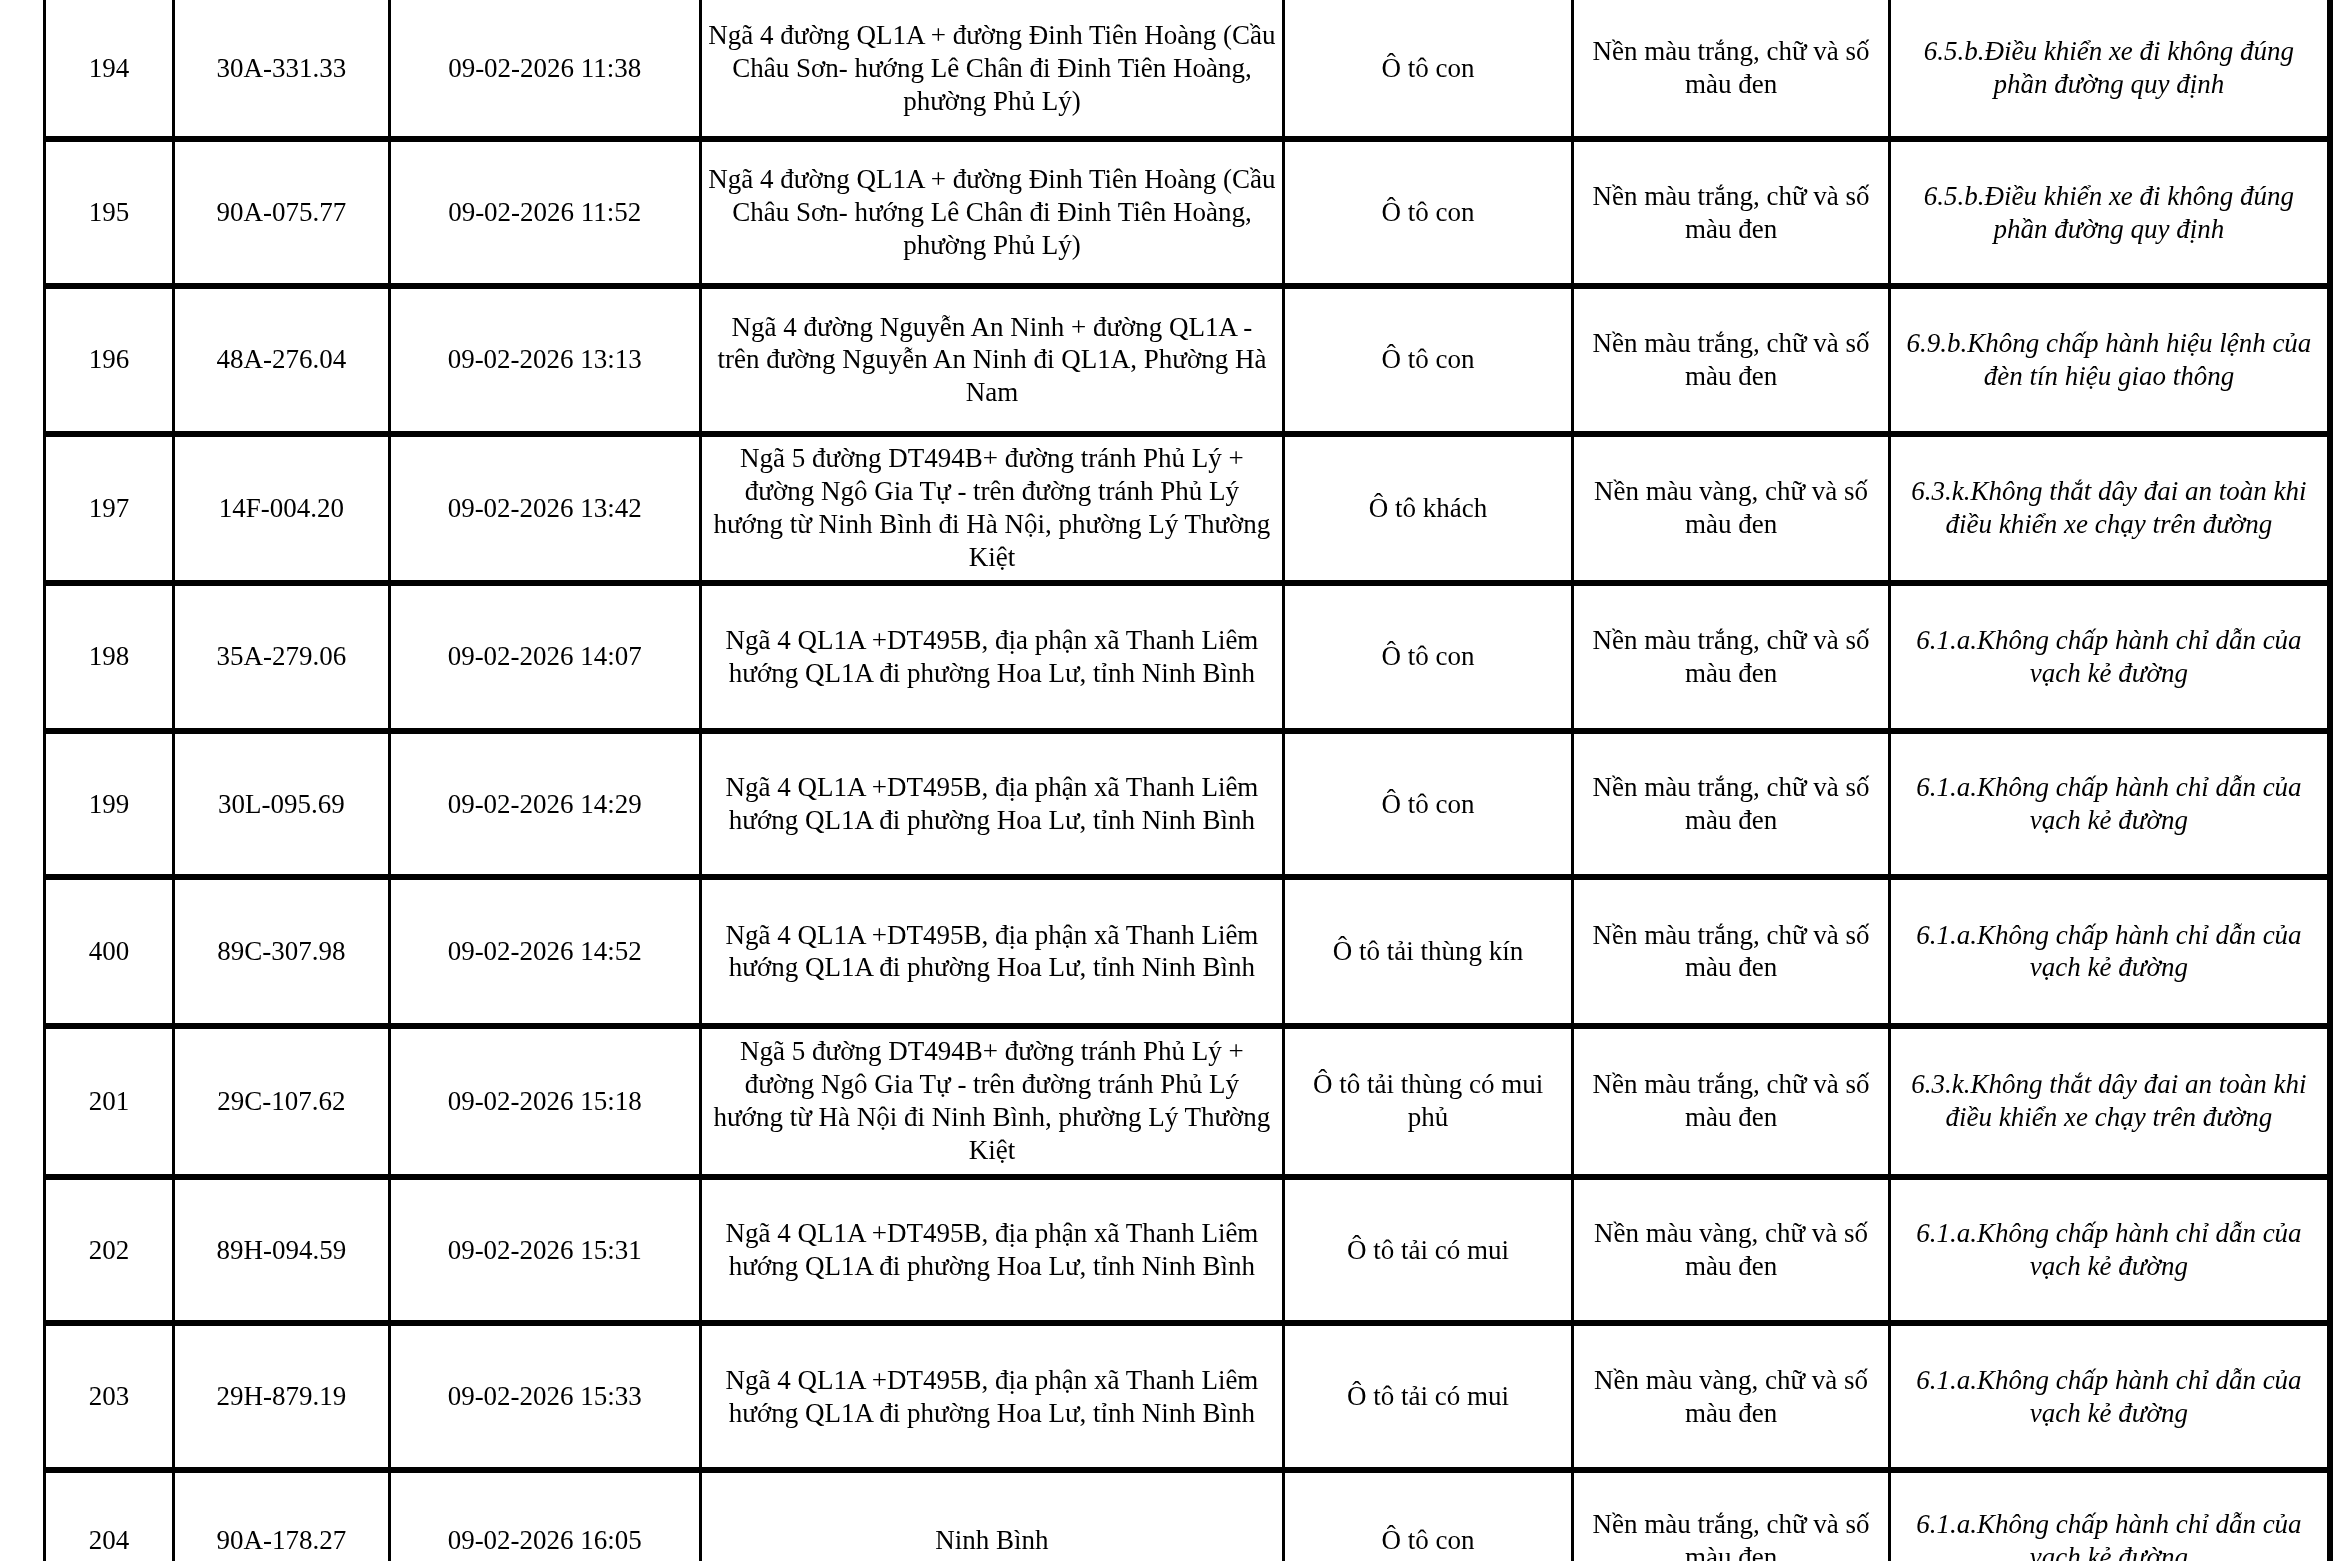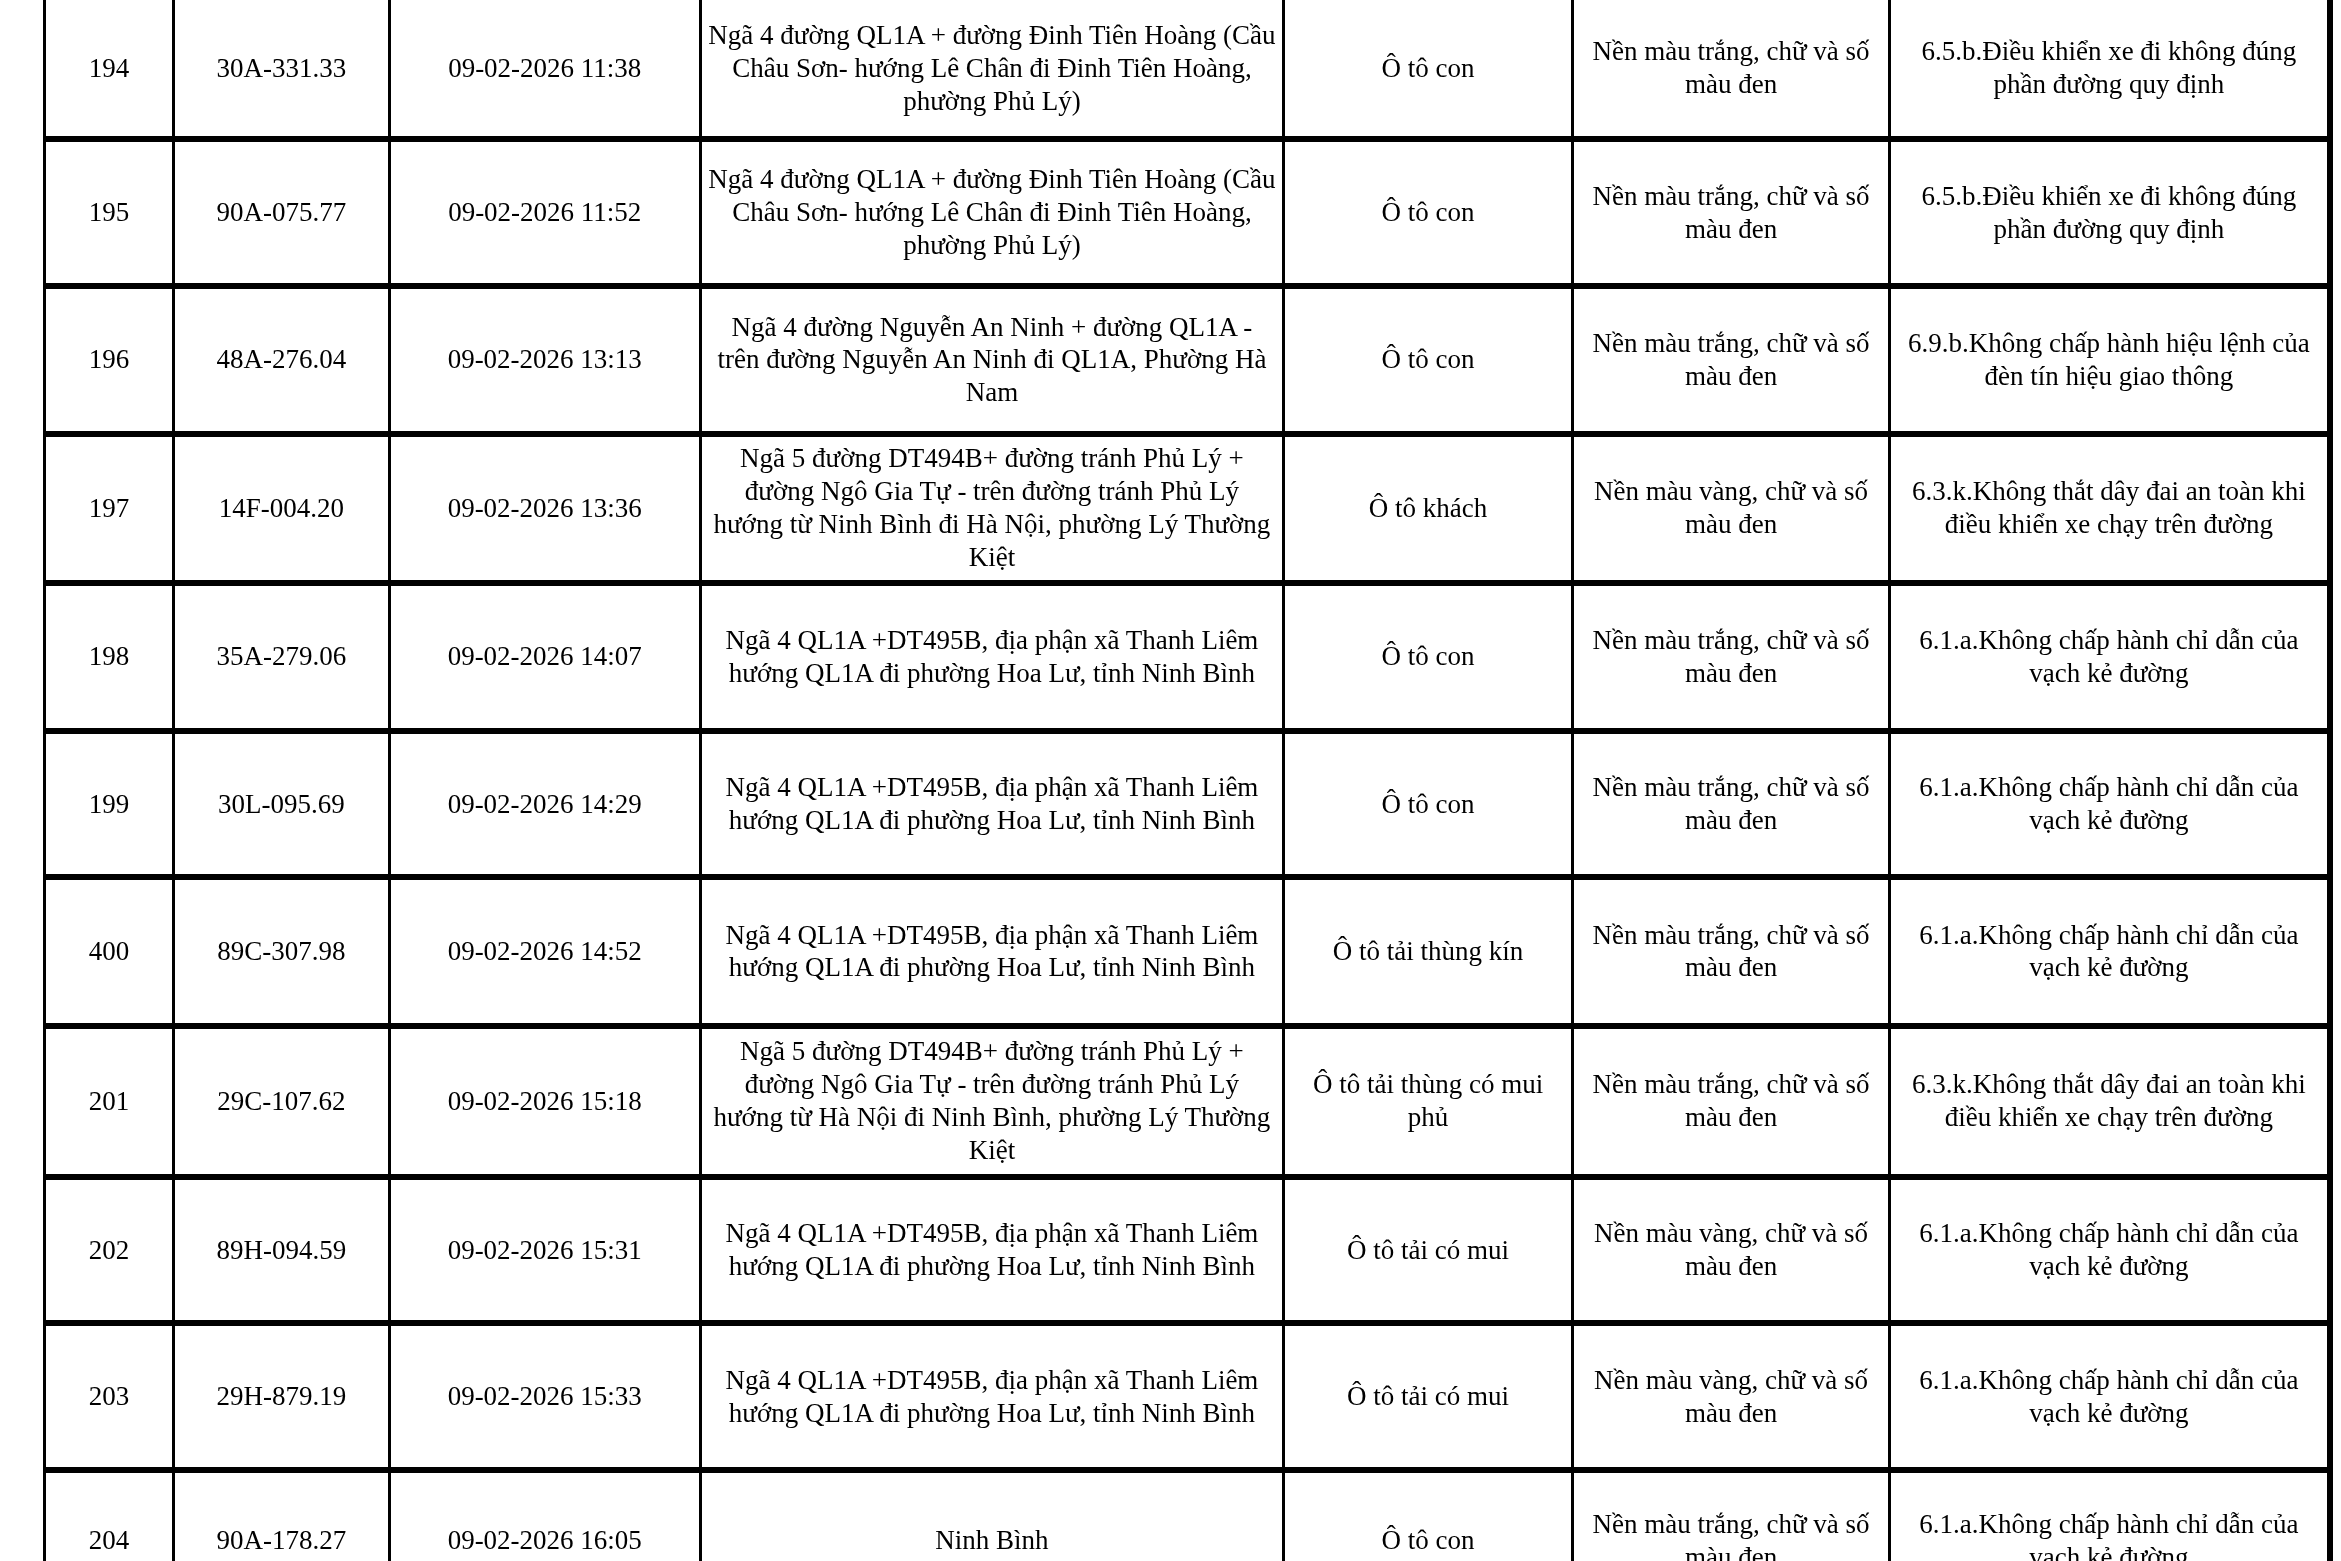--- a/index.html
+++ b/index.html
@@ -35,20 +35,21 @@
     text-align: center;
     vertical-align: middle;
     font-size: 27px;
     line-height: 1.22;
     padding: 2.7px 5.5px;
     overflow: hidden;
     word-wrap: break-word;
   }
   table.viol td:last-child {
     border-right: 6.8px solid #000000;
+    font-style: italic;
   }
   table.viol tr {
     border-bottom: 6.2px solid #000000;
   }
   
   table.viol tr:first-child td { border-top: none; }
 
   col.c-no       { width: 129px; }
   col.c-plate    { width: 215px; }
   col.c-time     { width: 311px; }
@@ -102,21 +103,21 @@
         <td>48A-276.04</td>
         <td>09-02-2026 13:13</td>
         <td>Ngã 4 đường Nguyễn An Ninh + đường QL1A - trên đường Nguyễn An Ninh đi QL1A, Phường Hà Nam</td>
         <td>Ô tô con</td>
         <td>Nền màu trắng, chữ và số màu đen</td>
         <td>6.9.b.Không chấp hành hiệu lệnh của đèn tín hiệu giao thông</td>
       </tr>
       <tr class="h3">
         <td>197</td>
         <td>14F-004.20</td>
-        <td>09-02-2026 13:36</td>
+        <td>09-02-2026 13:42</td>
         <td>Ngã 5 đường DT494B+ đường tránh Phủ Lý + đường Ngô Gia Tự - trên đường tránh Phủ Lý hướng từ Ninh Bình đi Hà Nội, phường Lý Thường Kiệt</td>
         <td>Ô tô khách</td>
         <td>Nền màu vàng, chữ và số màu đen</td>
         <td>6.3.k.Không thắt dây đai an toàn khi điều khiển xe chạy trên đường</td>
       </tr>
       <tr class="h3">
         <td>198</td>
         <td>35A-279.06</td>
         <td>09-02-2026 14:07</td>
         <td>Ngã 4 QL1A +DT495B, địa phận xã Thanh Liêm hướng QL1A đi phường Hoa Lư, tỉnh Ninh Bình</td>

